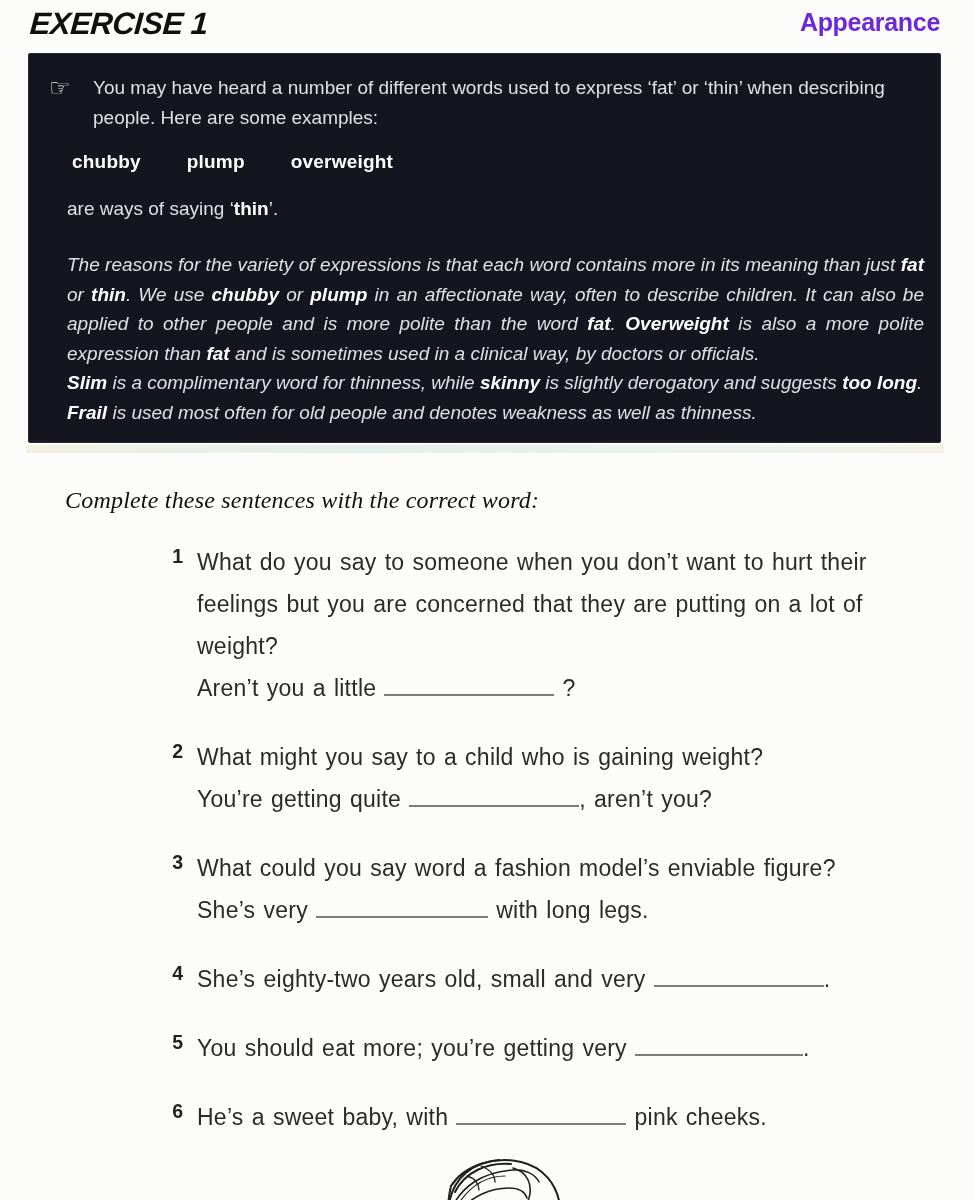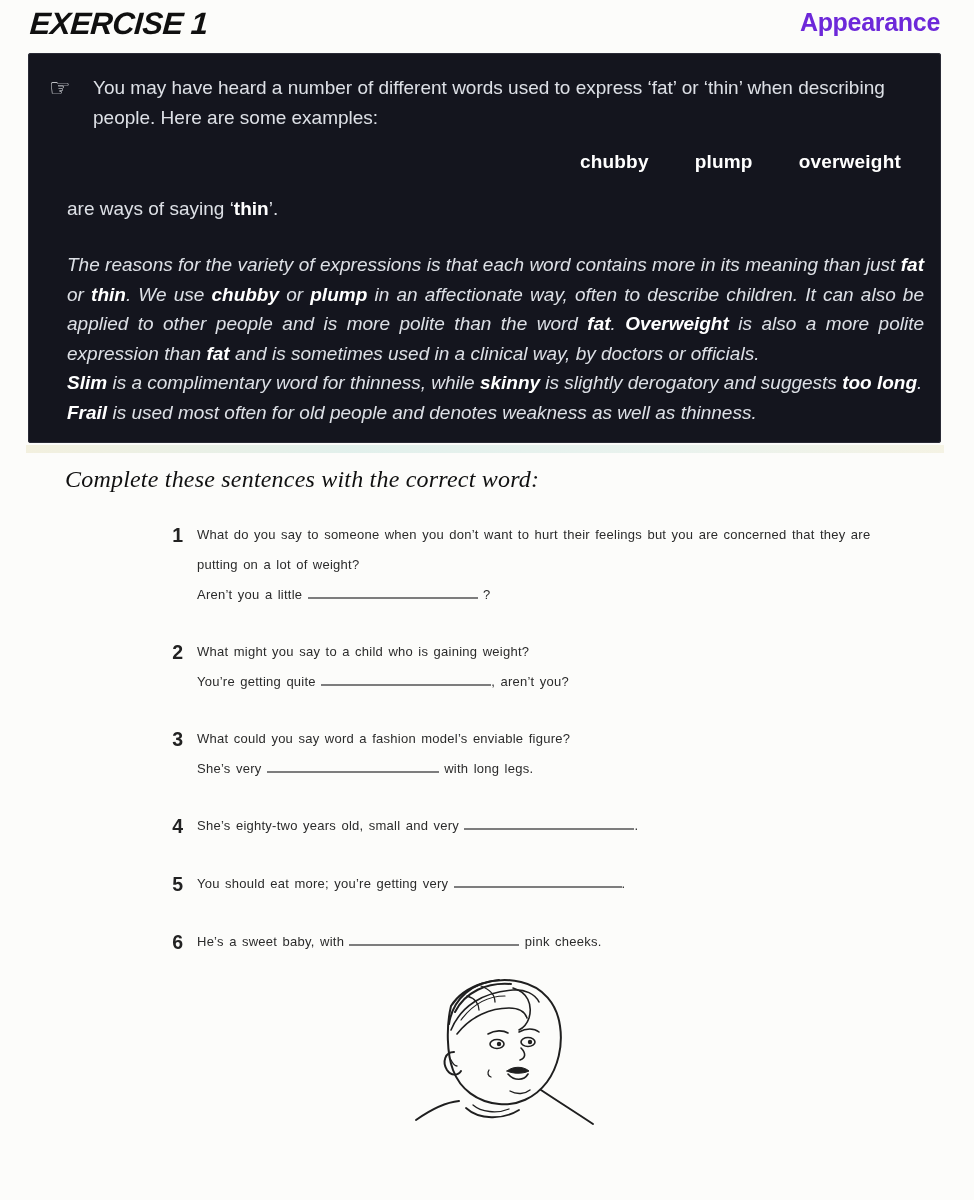--- a/index.html
+++ b/index.html
@@ -35,44 +35,44 @@
     color:#dde0e6;
     border-radius:3px;
     padding:20px 17px 16px 21px;
     font-size:19px; line-height:29.5px;
     box-shadow:0 0 0 1px #2a2b36 inset;
   }
   .info-box b { color:#ffffff; font-weight:bold; }
   .intro { display:flex; gap:13px; }
   .pointer { font-size:24px; line-height:29px; flex:0 0 31px; color:#eef0f4; }
   .intro-text { flex:1; }
-  .words-row { text-align:right; margin:15px 0 17px; }
+  .words-row { text-align:left; margin:15px 0 17px; }
   .words-row .kw { margin:0 23px; font-weight:bold; color:#fff; letter-spacing:.2px; }
   .box-line { margin:0 0 15px 18px; }
   .box-line.last { margin-bottom:16px; }
   .box-para { margin:27px 0 0 18px; text-align:justify;font-style:italic; }
   .box-para.tight { margin-top:0; }
   .scan-stripe {
     height:8px; margin:2px 30px 0 26px;
     background:linear-gradient(90deg,#f1eeda 0%,#ddeee9 35%,#e6f1ec 70%,#f3f1e0 100%);
     opacity:.85;
   }
   
   .instruction {
-    margin:13px 0 0 65px;
+    margin:34px 0 0 65px;
     font-family:"Liberation Serif", serif;
     font-style:italic;
     font-size:24px; color:#101010;
     letter-spacing:.2px;
   }
   
   .questions { margin:6px 0 0 168px; }
   .question { display:flex; gap:14px; margin-top:27px; }
   .qnum { font-weight:bold; font-size:19.5px; line-height:31px; width:15px; text-align:right; color:#222; }
-  .qbody { width:700px; font-size:13px; line-height:30px; letter-spacing:.25px; word-spacing:1.5px; color:#2b2b2b; }
+  .qbody { width:700px; font-size:23px; line-height:42px; letter-spacing:.25px; word-spacing:1.5px; color:#2b2b2b; }
   .blank {
     display:inline-block;
     border-bottom:2px solid #7d7d7d;
     height:15px;
     vertical-align:baseline;
   }
   
   .illustration { text-align:center; margin-top:14px; }
   .illustration svg { display:inline-block; }
 </style>

